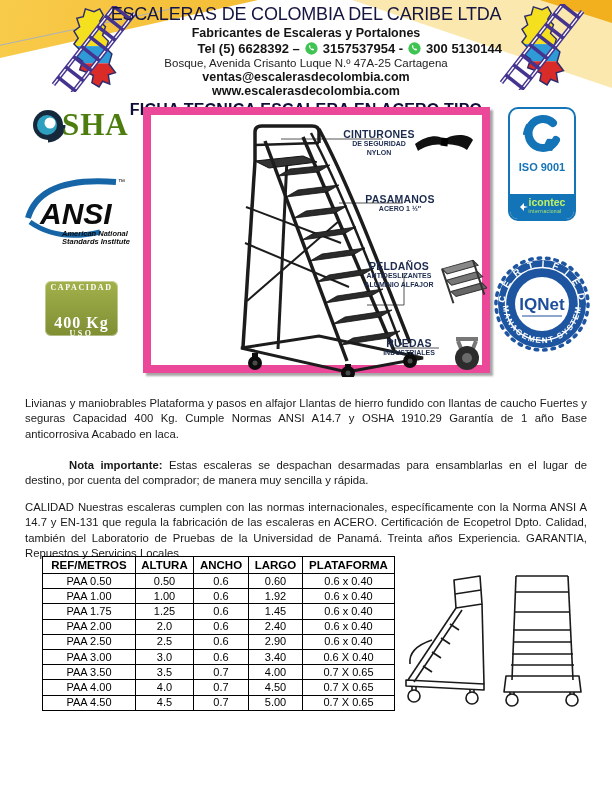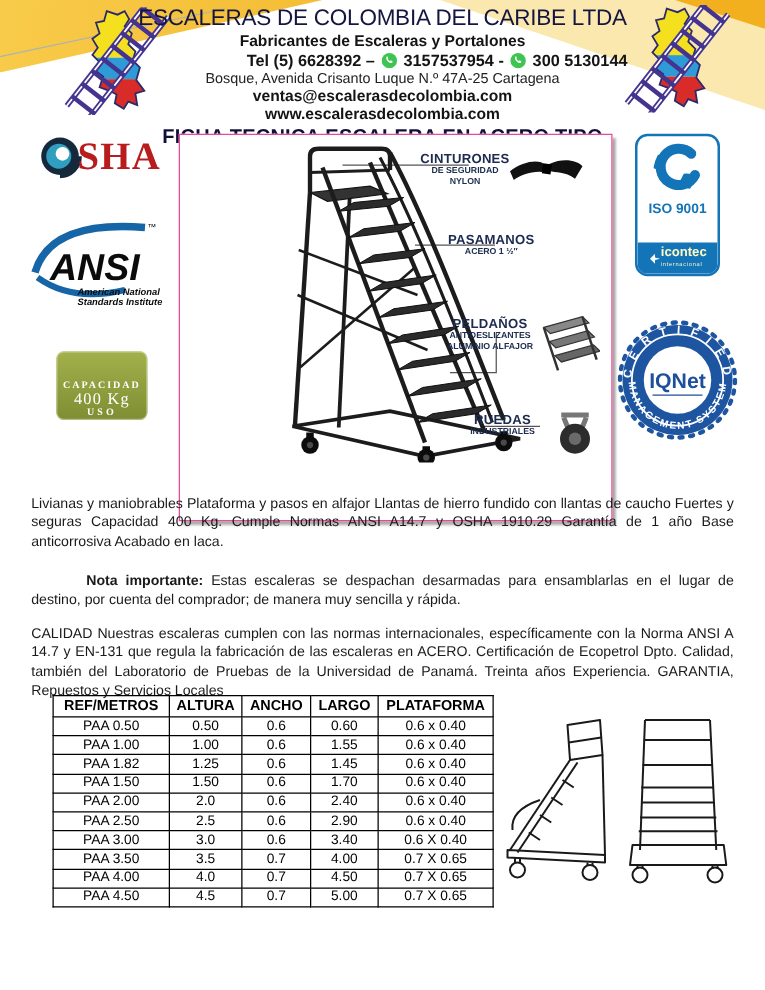--- a/index.html
+++ b/index.html
@@ -30,48 +30,48 @@
   .hdr .addr{font-size:11.5px;margin-top:1px;color:#222;}
   .hdr .mail{font-size:12.5px;font-weight:bold;margin-top:1px;}
   .hdr .ficha{font-size:16px;font-weight:bold;color:#0E0E38;margin-top:3px;letter-spacing:.2px;}
   .wa{width:13px;height:13px;display:inline-block;vertical-align:middle;}
 
   .corner-logo{position:absolute;width:88px;height:86px;}
   .corner-logo.left{left:50px;top:6px;}
   .corner-logo.right{left:498px;top:4px;}
 
   
-  .diagram{position:absolute;left:143px;top:107px;width:347px;height:310px;background:#fff;
-    border:1px solid #ec4899;box-shadow:3px 3px 2px rgba(0,0,0,.35);padding-left:48px;}
+  .diagram{position:absolute;left:143px;top:107px;width:347px;height:266px;background:#fff;
+    border:8px solid #ec4899;box-shadow:3px 3px 2px rgba(0,0,0,.35);padding-left:48px;}
   .callout{position:absolute;text-align:center;color:var(--callout);}
   .callout .t{font-size:10.5px;font-weight:bold;letter-spacing:.2px;}
   .callout .s{font-size:7px;font-weight:bold;line-height:8.5px;}
   .co-1{left:185px;top:13px;width:86px;}
   .co-2{left:206px;top:78px;width:86px;}
   .co-3{left:200px;top:145px;width:96px;}
   .co-4{left:215px;top:222px;width:86px;}
   .mini{position:absolute;}
 
   
   .osha{position:absolute;left:30px;top:107px;display:flex;align-items:center;}
-  .osha .word{font-family:"Liberation Serif",serif;font-weight:bold;font-size:31px;color:#b91c1c;letter-spacing:1px;margin-left:-4px;}
+  .osha .word{font-family:"Liberation Serif",serif;font-weight:bold;font-size:31px;color:#4d7c0f;letter-spacing:1px;margin-left:-4px;}
   .ansi{position:absolute;left:20px;top:172px;width:110px;height:76px;}
   .capacity{position:absolute;left:45px;top:281px;width:73px;height:55px;border-radius:6px;
     background:linear-gradient(#A3B14C,#7E8E32);color:#fff;text-align:center;
-    font-family:"Liberation Serif",serif;padding-top:22px;box-shadow:inset 0 0 0 1px rgba(255,255,255,.4);}
+    font-family:"Liberation Serif",serif;padding-top:2px;box-shadow:inset 0 0 0 1px rgba(255,255,255,.4);}
   .capacity .l1{font-size:8px;font-weight:bold;letter-spacing:1.6px;}
-  .capacity .l2{font-size:13px;font-weight:normal;letter-spacing:1px;line-height:13px;}
+  .capacity .l2{font-size:16px;font-weight:bold;letter-spacing:1px;line-height:13px;margin-top:24px;}
   .capacity .l3{font-size:8px;font-weight:bold;letter-spacing:2.5px;line-height:10px;}
   .capacity .l4{font-size:8px;font-weight:bold;letter-spacing:1.4px;line-height:10px;}
   .capacity .stars{font-size:6.5px;letter-spacing:2.5px;line-height:9px;}
 
   .isobox{position:absolute;left:508px;top:107px;width:68px;height:114px;border:2.5px solid var(--icontec);
     border-radius:10px;background:#fff;overflow:hidden;display:flex;flex-direction:column;align-items:center;}
   .isobox .iso-label{font-size:11px;font-weight:bold;color:var(--icontec);margin-top:2px;}
-  .isobox .strip{margin-top:auto;width:100%;height:25px;background:var(--icontec);display:flex;align-items:center;justify-content:center;gap:0;color:#fef9c3;}
+  .isobox .strip{margin-top:auto;width:100%;height:25px;background:var(--icontec);display:flex;align-items:center;justify-content:center;gap:0;color:#bef264;}
   .isobox .strip .bn{line-height:9px;}
   .isobox .strip .b1{font-size:10.5px;font-weight:bold;}
   .isobox .strip .b2{font-size:4.5px;letter-spacing:.6px;}
   .iqnet{position:absolute;left:494px;top:256px;width:96px;height:96px;}
 
   
   .para{position:absolute;left:25px;width:562px;font-size:11.3px;line-height:15.4px;text-align:justify;color:#1a1a1a;}
   .p1{top:396px;} .p2{top:458px;} .p3{top:500px;}
   .bold{font-weight:bold;padding-left:44px;}
 
@@ -339,35 +339,28 @@
           <td>PAA 0.50</td>
           <td>0.50</td>
           <td>0.6</td>
           <td>0.60</td>
           <td>0.6 x 0.40</td>
         </tr>
         <tr>
           <td>PAA 1.00</td>
           <td>1.00</td>
           <td>0.6</td>
-          <td>1.55</td>
+          <td>1.92</td>
           <td>0.6 x 0.40</td>
         </tr>
         <tr>
-          <td>PAA 1.82</td>
+          <td>PAA 1.75</td>
           <td>1.25</td>
           <td>0.6</td>
           <td>1.45</td>
-          <td>0.6 x 0.40</td>
-        </tr>
-        <tr>
-          <td>PAA 1.50</td>
-          <td>1.50</td>
-          <td>0.6</td>
-          <td>1.70</td>
           <td>0.6 x 0.40</td>
         </tr>
         <tr>
           <td>PAA 2.00</td>
           <td>2.0</td>
           <td>0.6</td>
           <td>2.40</td>
           <td>0.6 x 0.40</td>
         </tr>
         <tr>

